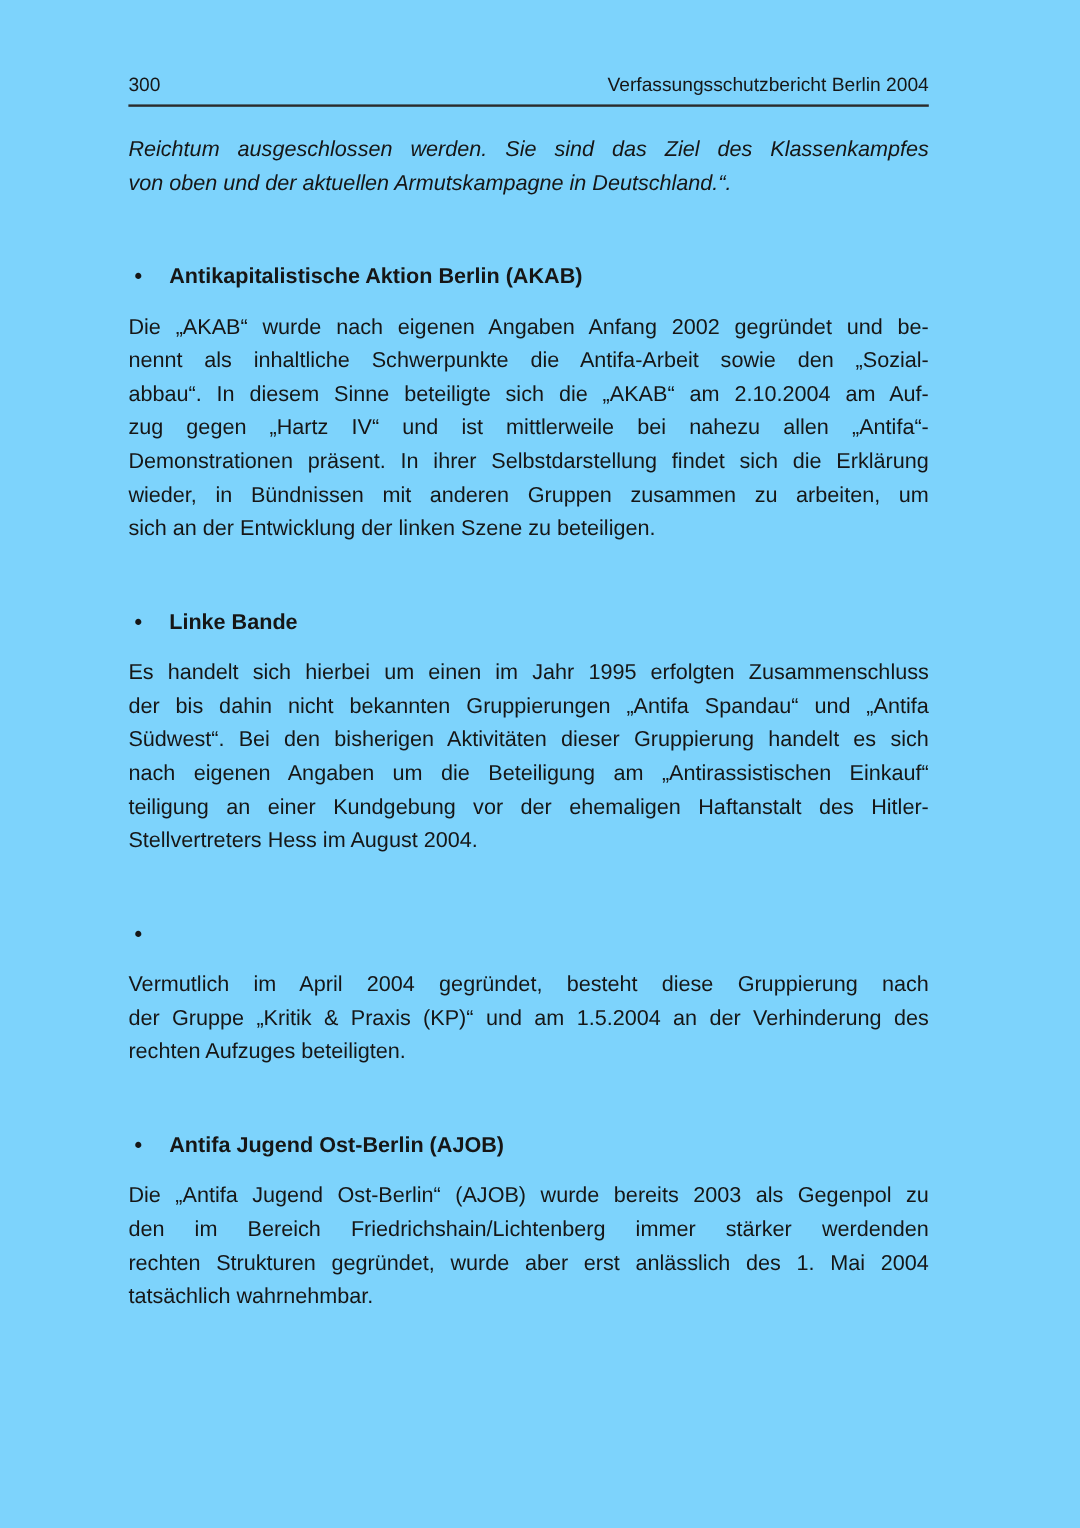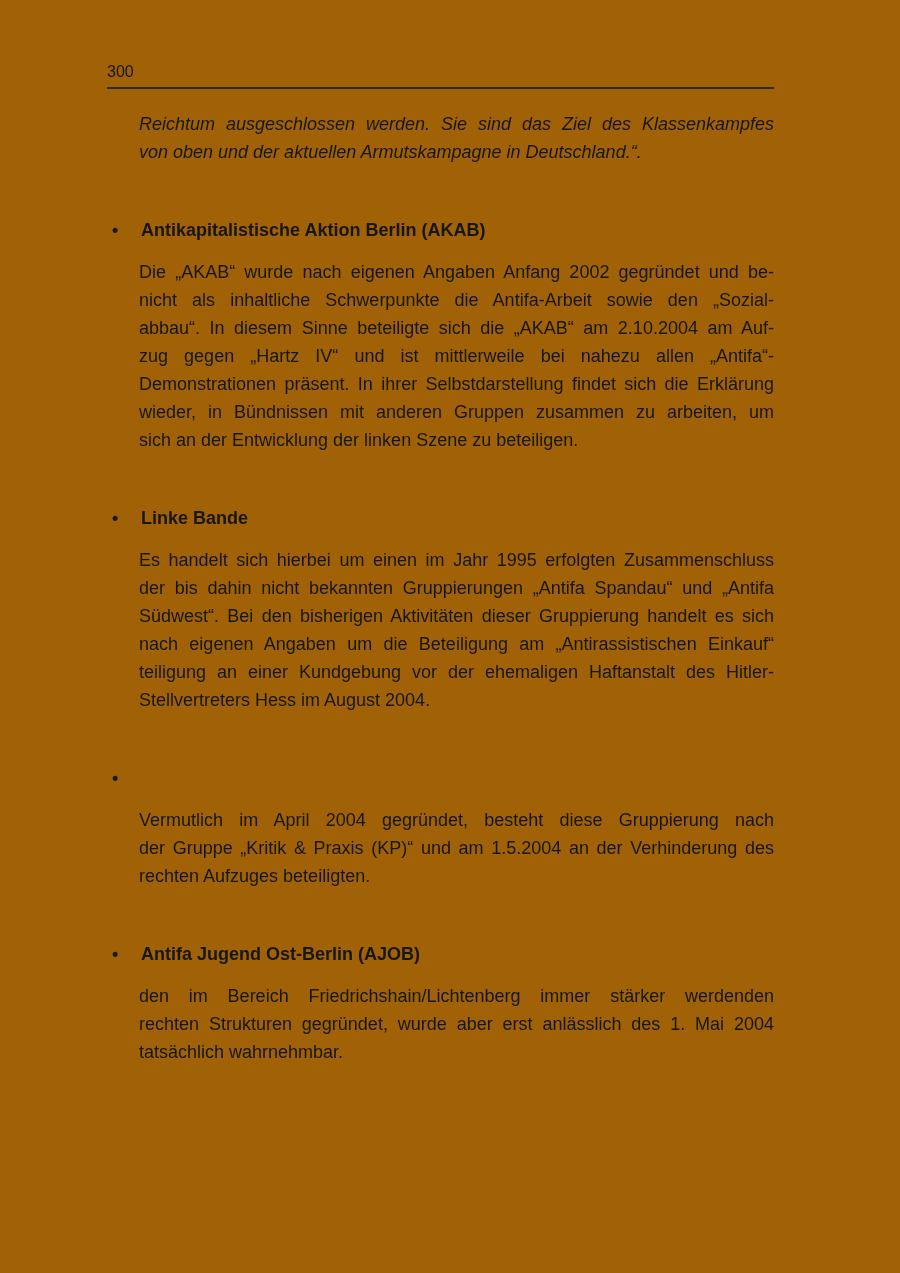--- a/index.html
+++ b/index.html
@@ -2,21 +2,21 @@
 <html><head>
 <meta charset="utf-8">
 <style>
   html, body { margin: 0; padding: 0; }
   body { background: #ffffff; }
   .page {
     position: relative;
     width: 900px;
     height: 1273px;
     margin: 0 auto;
-    background: #a16207;
+    background: #7dd3fc;
     color: #161616;
     font-family: "Liberation Sans", "DejaVu Sans", sans-serif;
     box-sizing: border-box;
     padding: 62px 126px 0 107px;
     overflow: hidden;
   }
   .page-header {
     display: flex;
     justify-content: space-between;
     align-items: baseline;
@@ -44,50 +44,50 @@
     padding-left: 5px;
     box-sizing: border-box;
   }
   .section-paragraph {
     font-size: 18px;
     line-height: 28px;
   }
   .tline {
     text-align: justify;
     text-align-last: justify;
-    margin-left: 32px;
   }
   .tline-last {
     text-align: justify;
     text-align-last: left;
   }
 </style>
 </head>
 <body>
 
 <div class="page">
 
   <div class="page-header">
     <span>300</span>
+    <span>Verfassungsschutzbericht Berlin 2004</span>
   </div>
 
   <div class="intro">
       <div class="tline">Reichtum ausgeschlossen werden. Sie sind das Ziel des Klassenkampfes</div>
       <div class="tline tline-last">von oben und der aktuellen Armutskampagne in Deutschland.“.</div>
     </div>
 
   <div>
   <div class="section">
     <div class="section-heading">
       <span class="bullet">•</span>
       <span>Antikapitalistische Aktion Berlin (AKAB)</span>
     </div>
     <div class="section-paragraph">
           <div class="tline">Die „AKAB“ wurde nach eigenen Angaben Anfang 2002 gegründet und be-</div>
-          <div class="tline">nicht als inhaltliche Schwerpunkte die Antifa-Arbeit sowie den „Sozial-</div>
+          <div class="tline">nennt als inhaltliche Schwerpunkte die Antifa-Arbeit sowie den „Sozial-</div>
           <div class="tline">abbau“. In diesem Sinne beteiligte sich die „AKAB“ am 2.10.2004 am Auf-</div>
           <div class="tline">zug gegen „Hartz IV“ und ist mittlerweile bei nahezu allen „Antifa“-</div>
           <div class="tline">Demonstrationen präsent. In ihrer Selbstdarstellung findet sich die Erklärung</div>
           <div class="tline">wieder, in Bündnissen mit anderen Gruppen zusammen zu arbeiten, um</div>
           <div class="tline tline-last">sich an der Entwicklung der linken Szene zu beteiligen.</div>
         </div>
   </div>
 
   <div class="section">
     <div class="section-heading">
@@ -114,20 +114,21 @@
           <div class="tline tline-last">rechten Aufzuges beteiligten.</div>
         </div>
   </div>
 
   <div class="section">
     <div class="section-heading">
       <span class="bullet">•</span>
       <span>Antifa Jugend Ost-Berlin (AJOB)</span>
     </div>
     <div class="section-paragraph">
+          <div class="tline">Die „Antifa Jugend Ost-Berlin“ (AJOB) wurde bereits 2003 als Gegenpol zu</div>
           <div class="tline">den im Bereich Friedrichshain/Lichtenberg immer stärker werdenden</div>
           <div class="tline">rechten Strukturen gegründet, wurde aber erst anlässlich des 1. Mai 2004</div>
           <div class="tline tline-last">tatsächlich wahrnehmbar.</div>
         </div>
   </div>
 </div>
 
 </div>
 
 </body></html>

